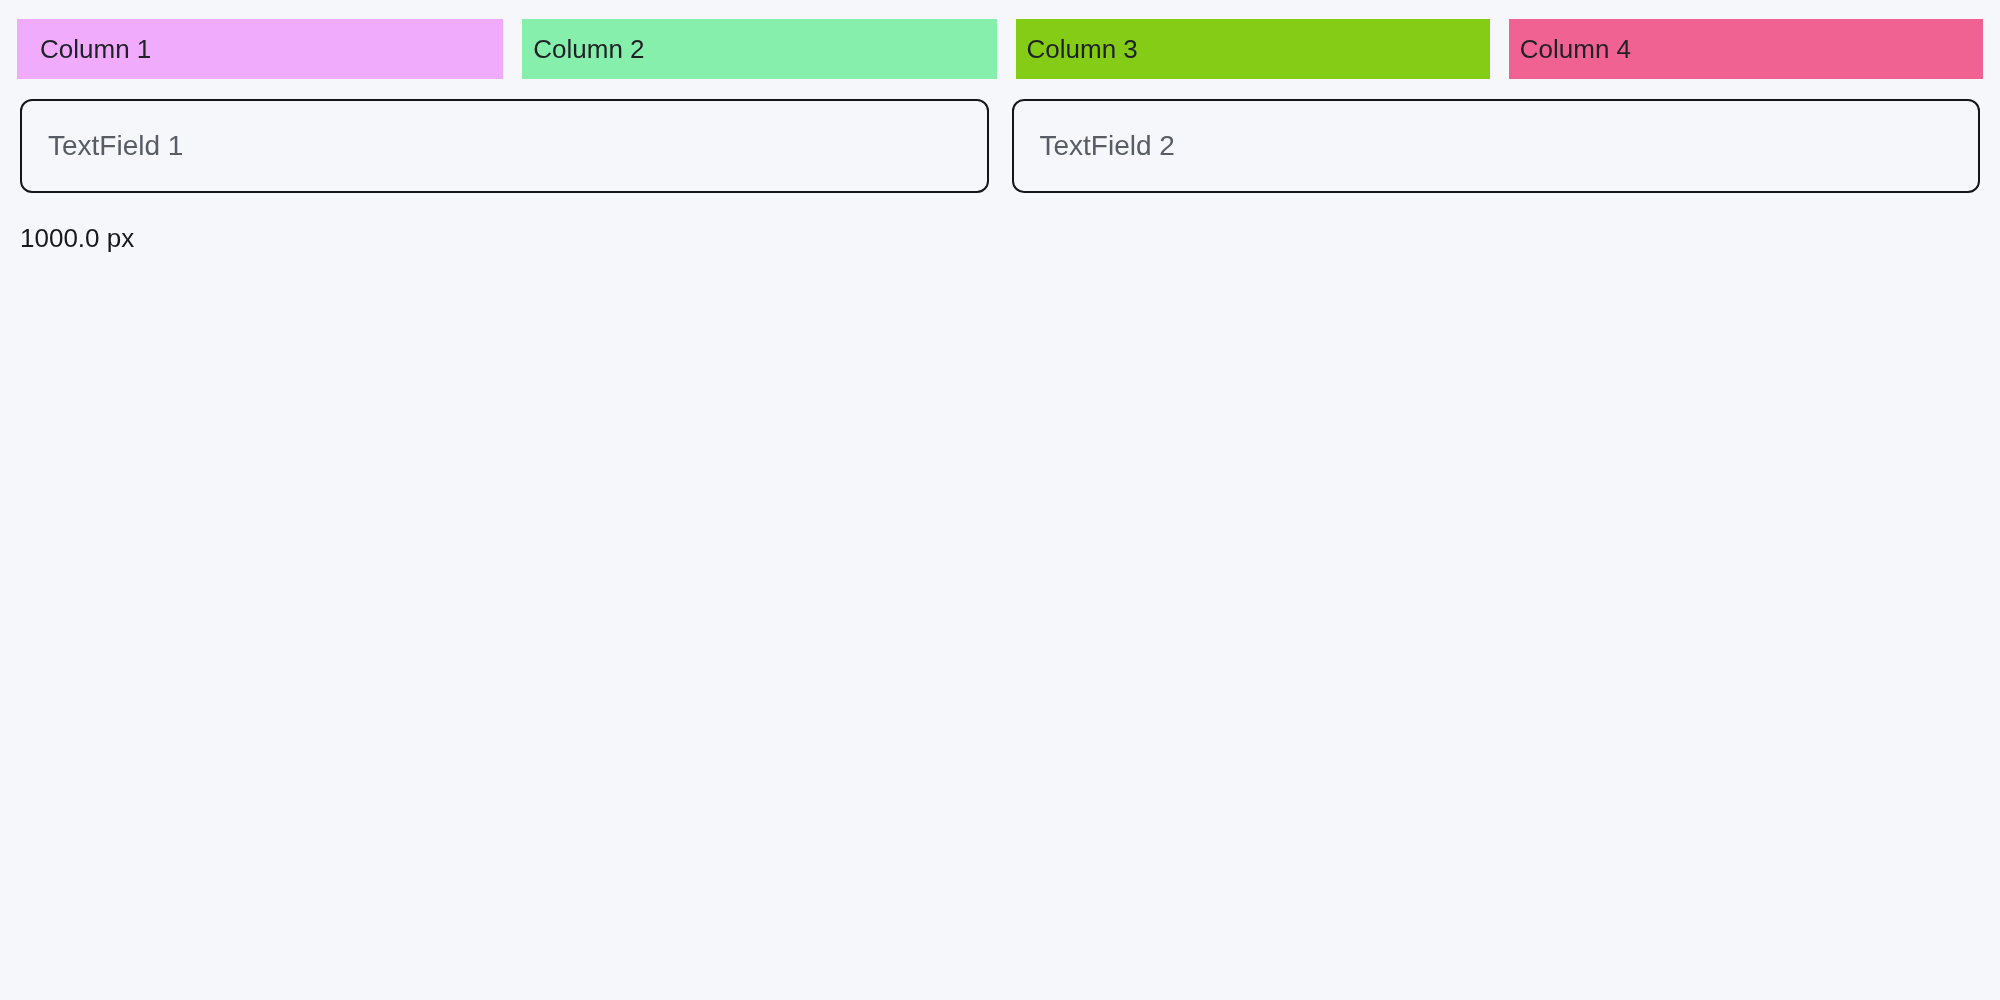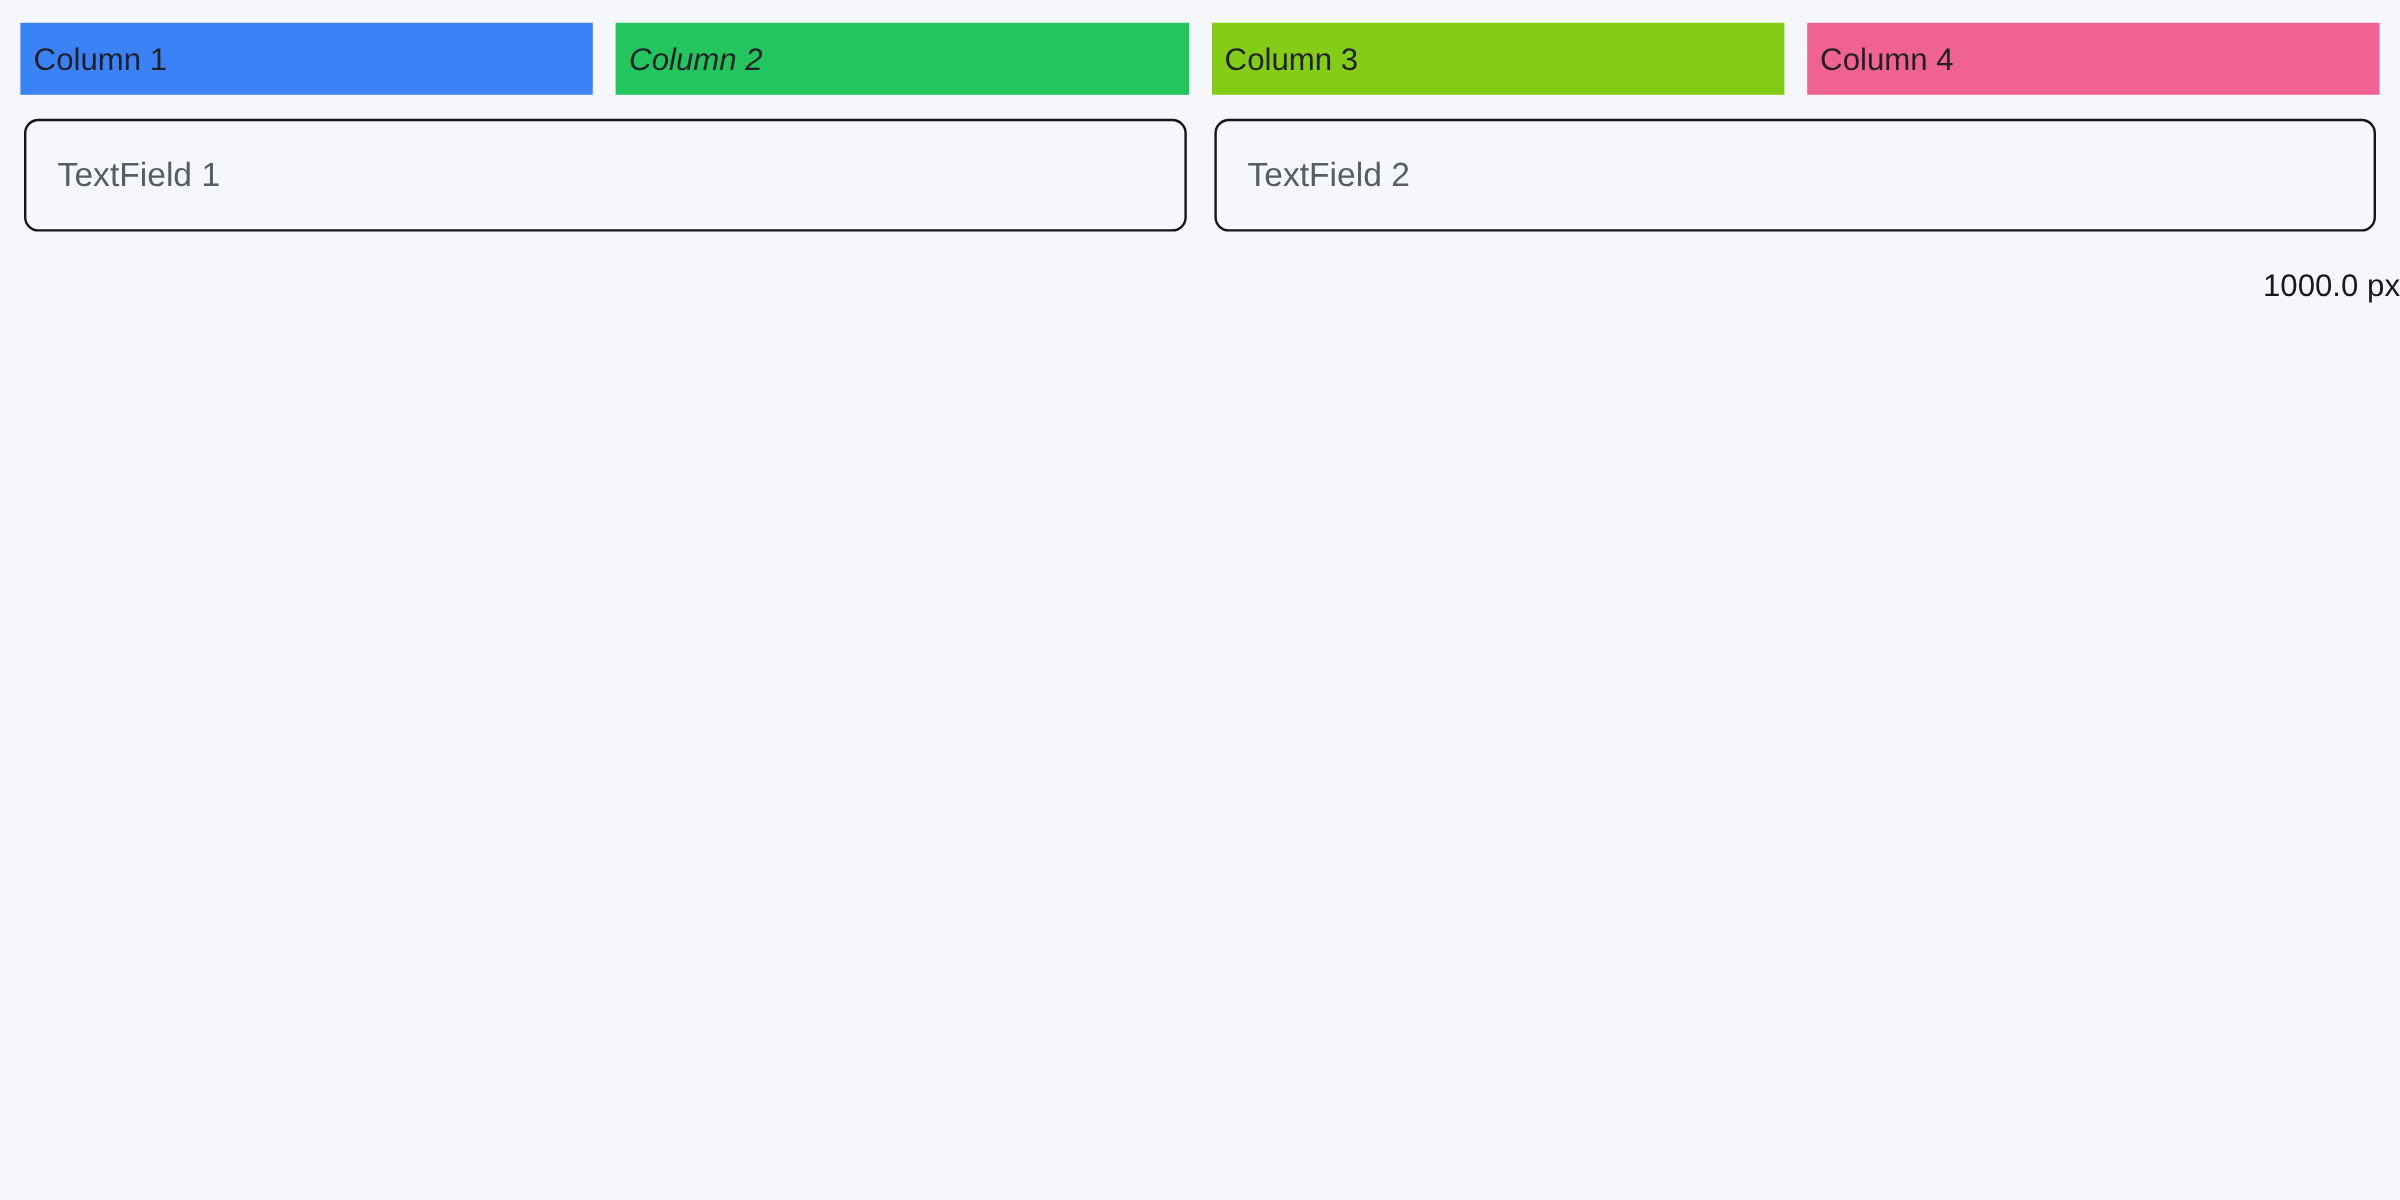--- a/index.html
+++ b/index.html
@@ -47,31 +47,30 @@
     outline: none;
   }
   .textfield::placeholder {
     color: #585c64;
     opacity: 1;
   }
   .width-readout {
     margin: 30px 0 0 20px;
     font-size: 26px;
     color: #17191c;
-    text-align: right;
   }
 </style>
 </head>
 <body>
 
 <div class="columns-row">
-  <div class="column-bar" style="background-color: #3b82f6;">
+  <div class="column-bar" style="background-color: #f0abfc; padding-left: 12px;">
     <span class="column-label">Column 1</span>
   </div>
-  <div class="column-bar" style="background-color: #22c55e; font-style: italic;">
+  <div class="column-bar" style="background-color: #86efac;">
     <span class="column-label">Column 2</span>
   </div>
   <div class="column-bar" style="background-color: #84cc16;">
     <span class="column-label">Column 3</span>
   </div>
   <div class="column-bar" style="background-color: rgb(240, 98, 146); text-align: center;">
     <span class="column-label">Column 4</span>
   </div>
 </div>
 

